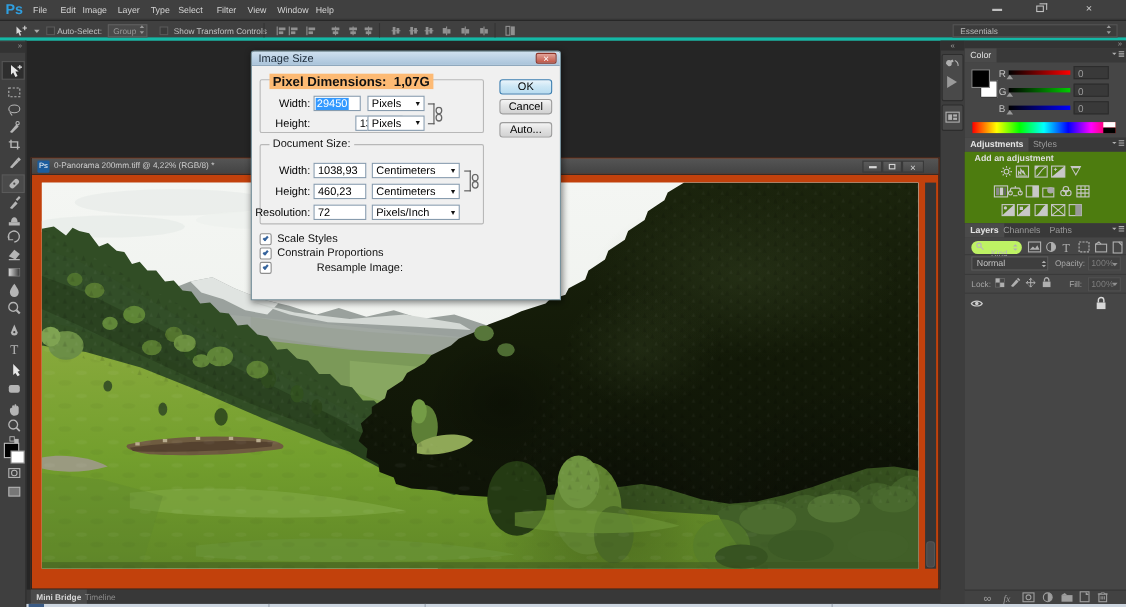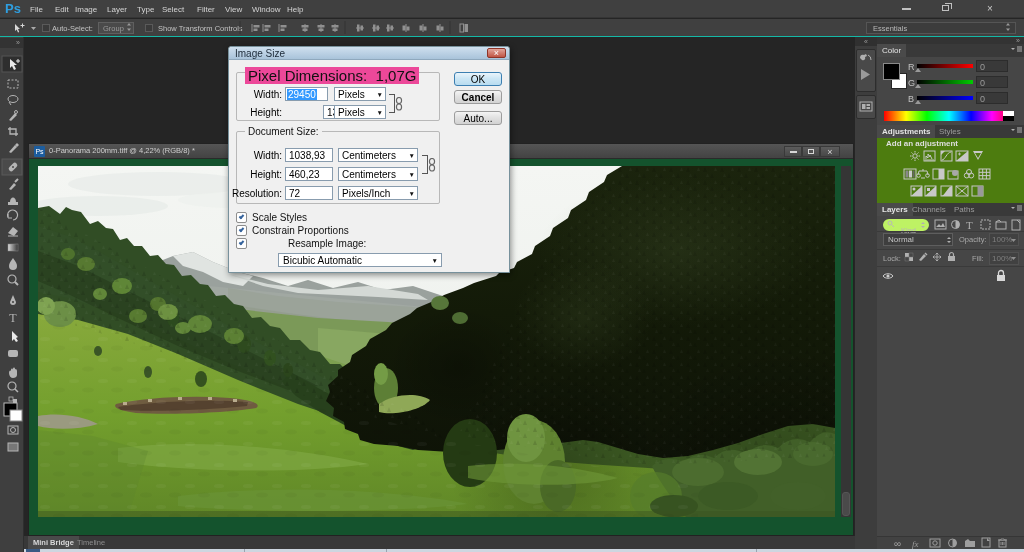--- a/index.html
+++ b/index.html
@@ -1,24 +1,24 @@
 <!DOCTYPE html>
 <html><head><meta charset="utf-8">
 <style>
 *{margin:0;padding:0;box-sizing:border-box;}
 body{width:1024px;height:552px;overflow:hidden;position:relative;background:#252525;font-family:"Liberation Sans",sans-serif;-webkit-font-smoothing:antialiased;}
 .abs{position:absolute;}
 #menubar{left:0;top:0;width:1024px;height:18px;background:#404040;border-bottom:1px solid #353535;color:#d4d4d4;font-size:8px;}
 #menubar .mi{position:absolute;top:5px;}
 #pslogo{position:absolute;left:5px;top:1px;color:#2f9fe0;font-size:13px;font-weight:bold;}
-#optbar{left:0;top:19px;width:1024px;height:18px;background:#404040;border-bottom:1px solid #14b8a6;color:#c8c8c8;font-size:7.5px;}
+#optbar{left:0;top:19px;width:1024px;height:18px;background:#404040;border-bottom:3px solid #14b8a6;color:#c8c8c8;font-size:7.5px;}
 .cb{position:absolute;width:8px;height:8px;background:#3a3a3a;border:1px solid #5a5a5a;top:5px;}
 .optxt{position:absolute;top:5px;color:#c2c2c2;}
 #toolbar{left:0;top:37px;width:24px;height:515px;background:#3f3f3f;border-right:1px solid #2e2e2e;}
-#docwin{left:28px;top:143px;width:826px;height:393px;background:#14532d;border:1px solid #222;}
+#docwin{left:28px;top:143px;width:826px;height:393px;background:#c2410c;border:1px solid #222;}
 #doctitle{left:0;top:0;width:824px;height:15px;background:linear-gradient(#555,#434343);border-bottom:1px solid #2a2a2a;color:#cecece;font-size:7.5px;}
 #statusbar{left:0;top:375px;width:824px;height:18px;background:#3d3d3d;border-top:1px solid #2a2a2a;color:#c4c4c4;font-size:7.5px;}
 #mbbar{left:24px;top:536px;width:832px;height:13px;background:#383838;color:#cfcfcf;font-size:10px;}
 #botstrip{left:24px;top:549px;width:1000px;height:3px;background:#cdd6e0;}
 #pstrip{left:855px;top:37px;width:22px;height:512px;background:#3d3d3d;}
 #panels{left:877px;top:37px;width:147px;height:512px;background:#464646;}
 .tabbar{position:absolute;left:0;width:147px;height:13px;background:#393939;}
 .tab{position:absolute;top:0;height:13px;font-size:8px;line-height:13px;padding:0 5px;color:#9b9b9b;}
 .tab.act{background:#4a4a4a;color:#e4e4e4;}
 .winbtn{position:absolute;top:2px;width:18px;height:11px;background:linear-gradient(#5c5c5c,#484848);border:1px solid #393939;color:#d6d6d6;text-align:center;}
@@ -627,21 +627,21 @@
       </g>
     </svg>
 </div>
 
 <div class="abs" id="dlg" style="left:228px;top:46px;width:282px;height:227px;background:#f0f0f0;border:1px solid #77919c;border-radius:3px 3px 0 0;box-shadow:1px 2px 6px rgba(0,0,0,.45);font-size:11px;color:#111;">
   <div class="abs" style="left:0;top:0;width:280px;height:13px;background:linear-gradient(#cfe0ef,#a9c3da);border-radius:3px 3px 0 0;border-bottom:1px solid #8fa8bd;">
     <span style="position:absolute;left:6px;top:1px;color:#1c2a38;font-size:10px;">Image Size</span>
     <span style="position:absolute;left:258px;top:1px;width:19px;height:10px;background:linear-gradient(#e2a49a,#c05545);border:1px solid #8e3427;border-radius:2px;color:#fff;font-size:9px;line-height:8px;text-align:center;">×</span>
   </div>
   <div class="abs" style="left:7px;top:25px;width:204px;height:49px;border:1px solid #b8b8b8;border-radius:2px;"></div>
-  <div class="abs" style="left:16px;top:20px;background:#ec4899;padding:0 3px;font-size:15px;">Pixel Dimensions:&nbsp; 1,07G</div>
+  <div class="abs" style="left:16px;top:20px;background:#fdba74;padding:0 3px;font-size:12px;font-weight:bold;">Pixel Dimensions:&nbsp; 1,07G</div>
   <div class="dlbl" style="left:20px;top:42px;width:33px;">Width:</div>
   <div class="fld" style="left:56px;top:40px;width:43px;height:14px;">
       <span style="position:absolute;left:1px;top:1px;background:#3399ff;color:#fff;font-size:10px;padding:0 1px;">29450</span>
     </div>
   <div class="fld" style="left:105px;top:40px;width:52px;height:14px;">
       <span class="tx">Pixels</span>
       <span class="ar">▼</span>
     </div>
   <div class="dlbl" style="left:16px;top:60px;width:37px;">Height:</div>
   <div class="fld" style="left:56px;top:58px;width:43px;height:14px;margin-left:38px;">
@@ -692,19 +692,15 @@
     </div>
     <div class="abs" style="left:23px;top:165px;font-size:10px;">Scale Styles</div>
   <div class="dcb" style="left:7px;top:178px;">
       <span style="position:absolute;left:2px;top:2px;width:5px;height:3px;border-left:2px solid #35639c;border-bottom:2px solid #35639c;transform:rotate(-48deg);"></span>
     </div>
     <div class="abs" style="left:23px;top:178px;font-size:10px;">Constrain Proportions</div>
   <div class="dcb" style="left:7px;top:191px;">
       <span style="position:absolute;left:2px;top:2px;width:5px;height:3px;border-left:2px solid #35639c;border-bottom:2px solid #35639c;transform:rotate(-48deg);"></span>
     </div>
     <div class="abs" style="left:23px;top:191px;font-size:10px;padding-left:36px;">Resample Image:</div>
-  <div class="fld" style="left:49px;top:206px;width:164px;height:14px;">
-      <span class="tx" style="left:4px;">Bicubic Automatic</span>
-      <span class="ar" style="right:3px;">▼</span>
-    </div>
   <div class="btn" style="top:25px;background:linear-gradient(#eaf4fb,#cde7f5 45%,#b8dcf0);border:1px solid #3c7fb1;">OK</div>
-  <div class="btn" style="top:43px;font-weight:bold;">Cancel</div>
+  <div class="btn" style="top:43px;">Cancel</div>
   <div class="btn" style="top:64px;">Auto...</div>
 </div>
 </body></html>

